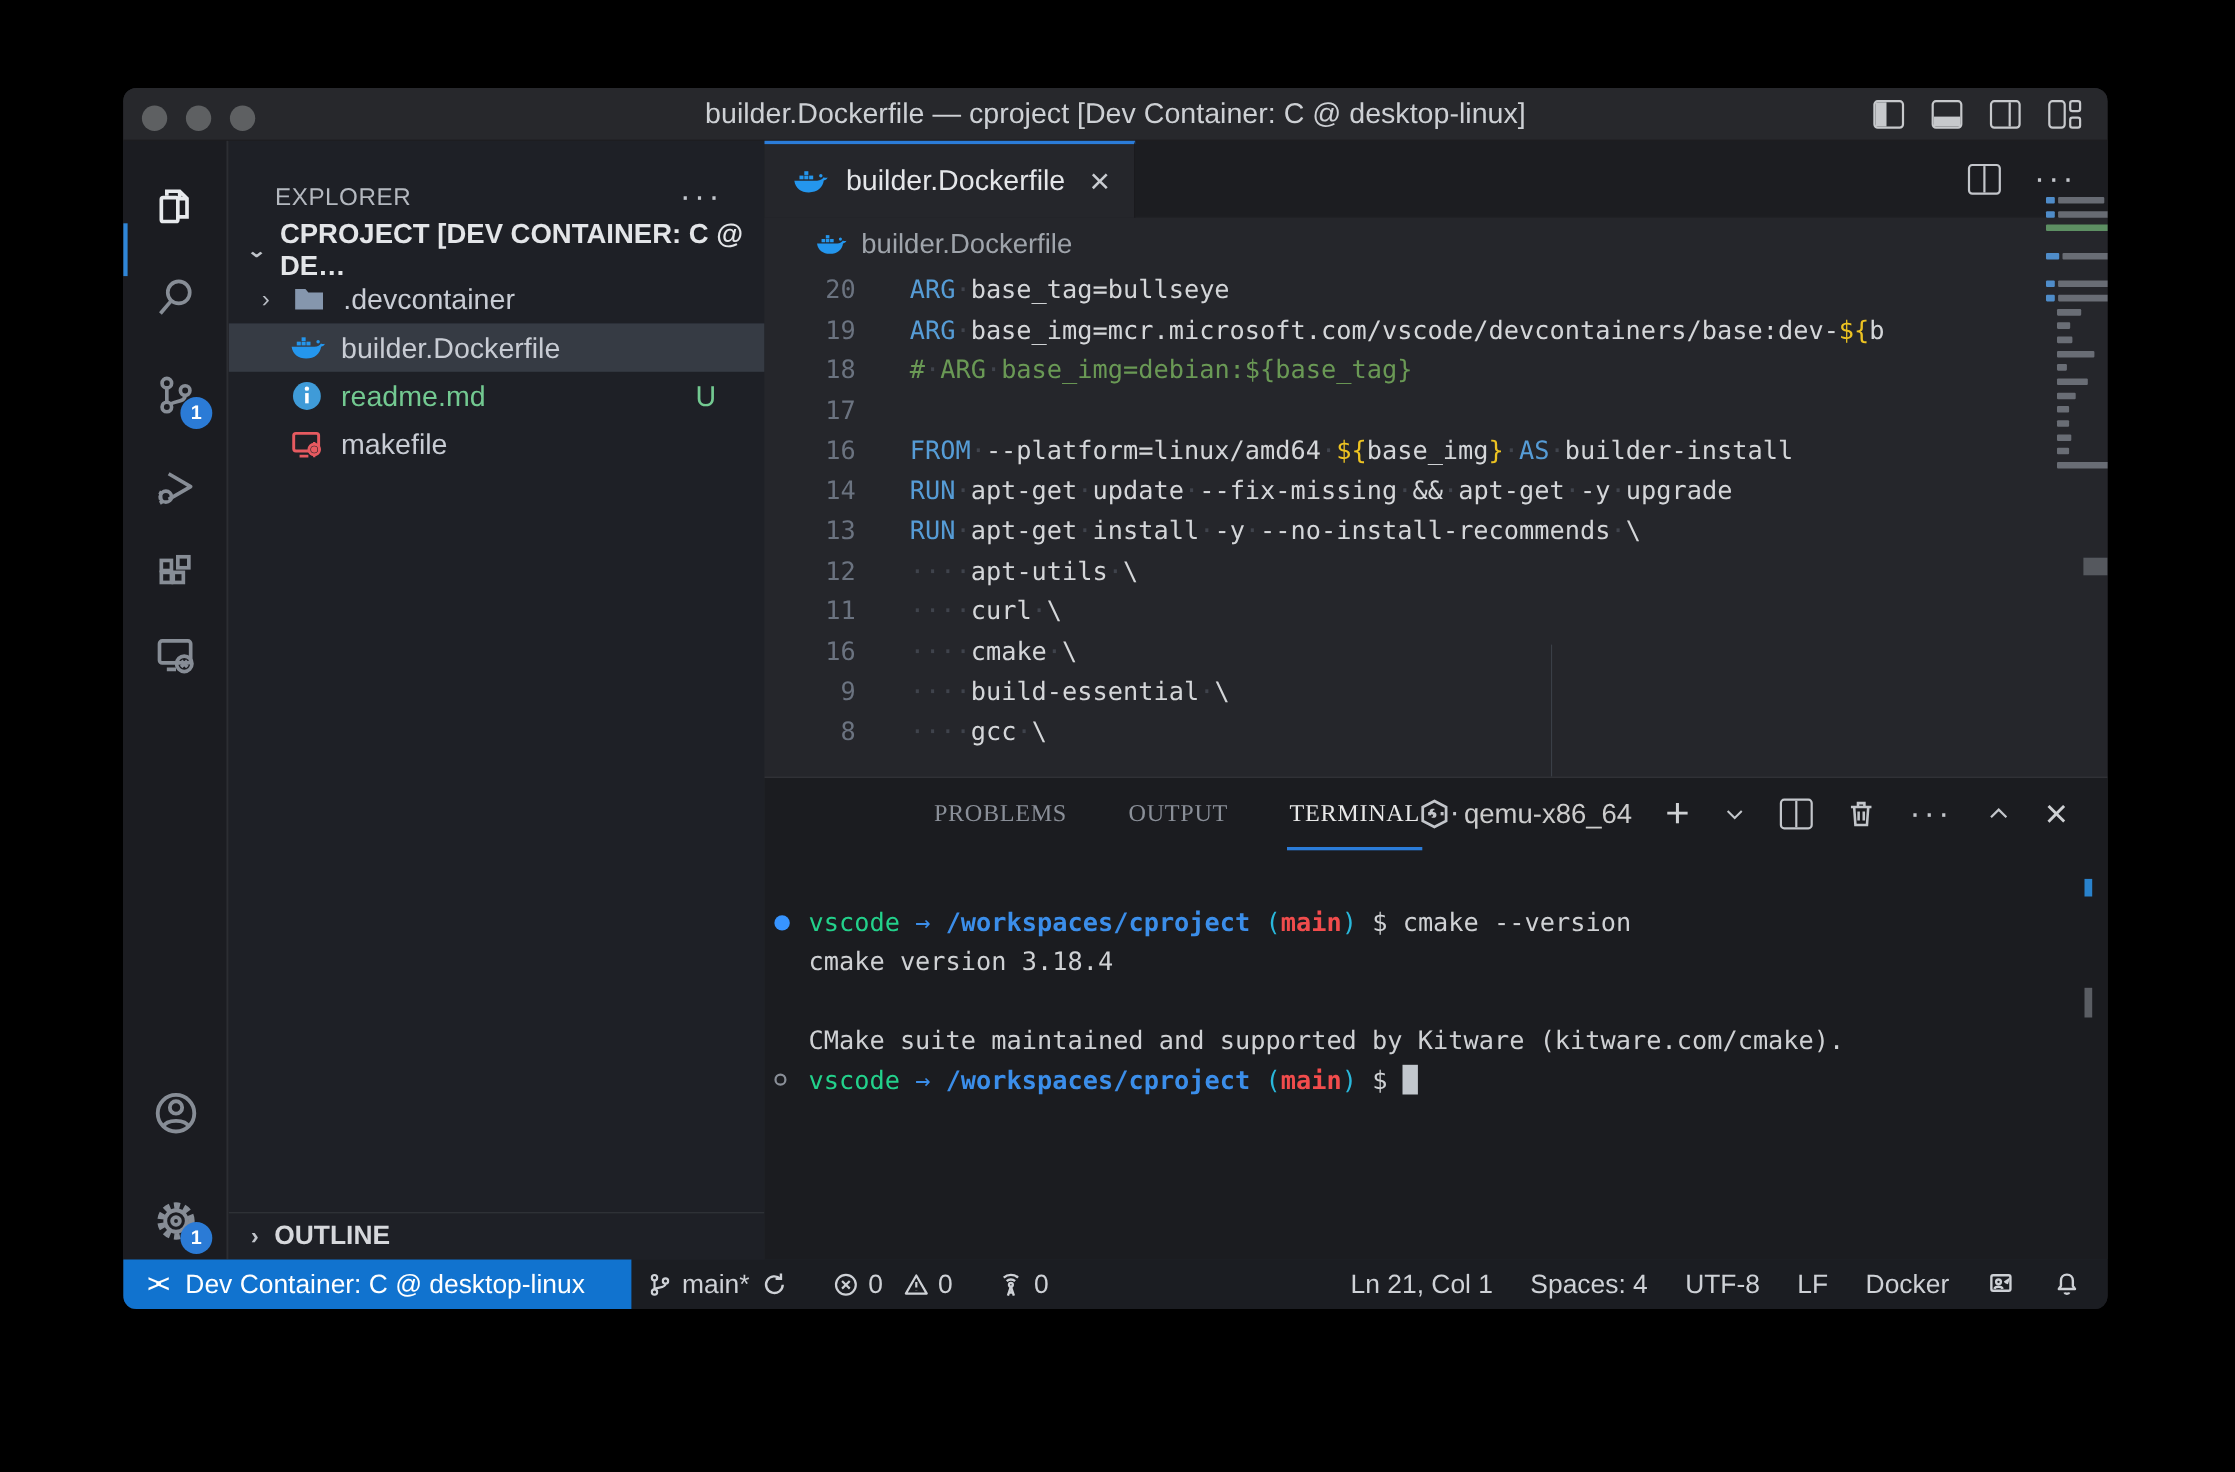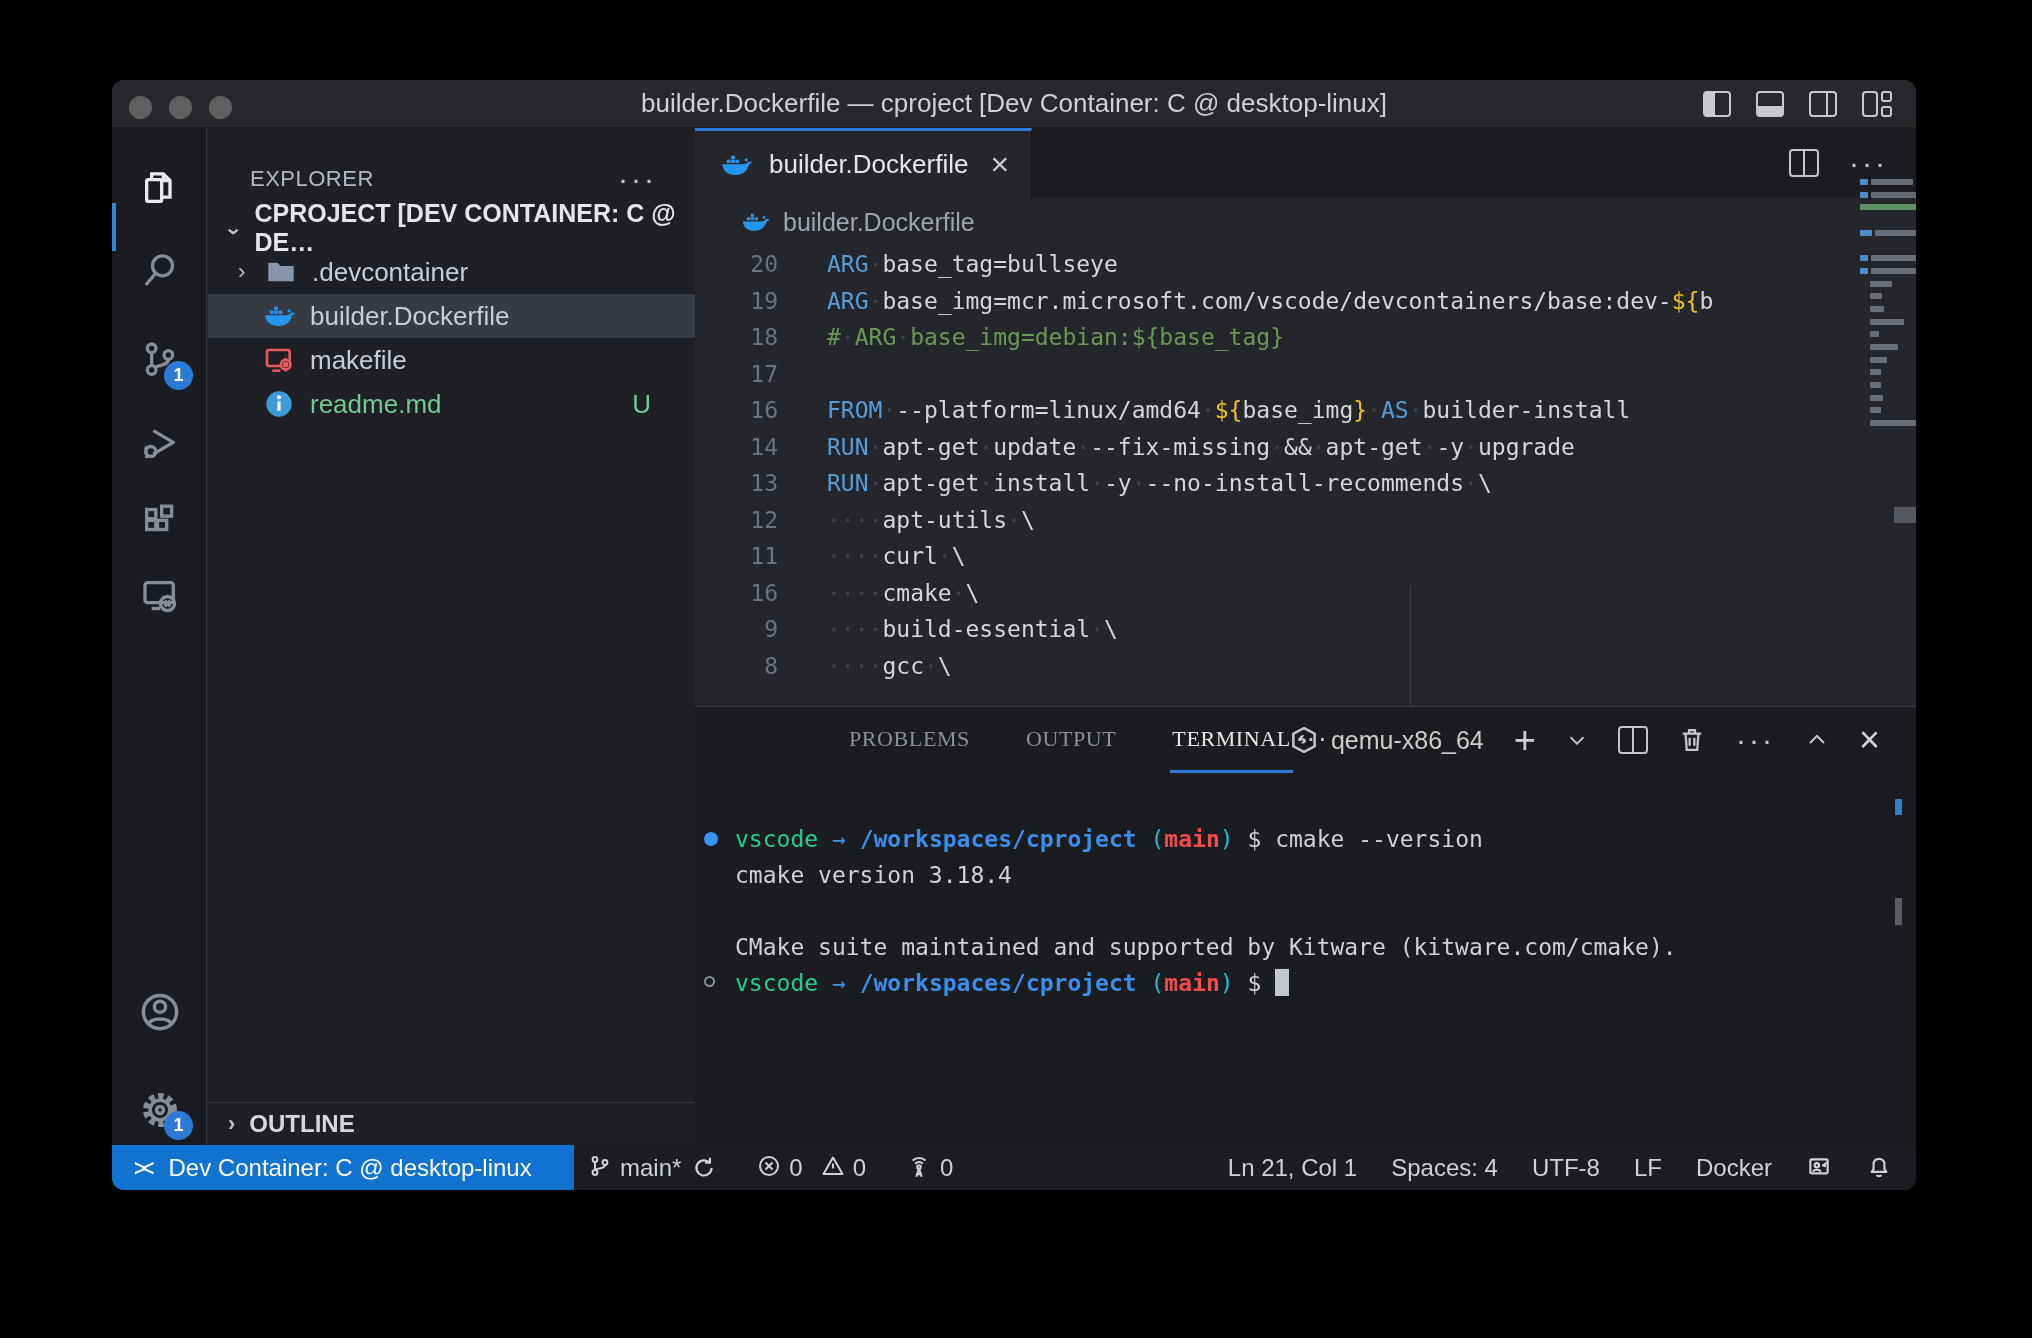--- a/index.html
+++ b/index.html
@@ -95,21 +95,21 @@
   .tg{color:#23d18b;} .tb{color:#3b8eea;} .tbb{color:#3b8eea;font-weight:bold;} .tcy{color:#29b8db;} .tr{color:#f14c4c;font-weight:bold;}
   .cursor{display:inline-block;width:14px;height:27px;background:#c2c7cd;vertical-align:middle;margin-bottom:4px;}
   .term-mark{position:absolute;width:7px;}
   .term-mark.blue{background:#2982cc;} .term-mark.gray{background:#5a5d63;}
 
   
   .statusbar{position:absolute;left:0;bottom:0;width:100%;height:45px;background:#1b1d22;color:#ced1d6;font-size:24px;display:flex;align-items:center;}
   .sb-remote{height:100%;background:#1173cf;color:#fff;display:flex;align-items:center;padding:0 26px 0 22px;gap:14px;width:462px;}
   .remote-glyph{font-family:"DejaVu Sans Mono",monospace;font-size:22px;letter-spacing:-6px;transform:scaleY(1.1);margin-right:6px;}
   .sb-left{display:flex;align-items:center;margin-left:14px;gap:10px;}
-  .sb-item{display:flex;align-items:flex-start;gap:8px;}
+  .sb-item{display:flex;align-items:center;gap:8px;}
   .sb-item svg{stroke:currentColor;fill:none;stroke-width:2;}
   .sb-gap{width:20px;}
   .sb-right{position:absolute;right:24px;display:flex;align-items:center;gap:34px;}
 </style>
 </head>
 <body>
 
 <div class="window">
 
   <div class="titlebar">
@@ -229,40 +229,40 @@
                 <rect x="8.6" y="5.4" width="2.6" height="2.4"></rect>
                 <path d="M2.2 11.5 h14.6 c2.2 0 3.6-1.3 4.2-2.2 .9.5 2 .4 2.6.2 -.4 1-1.3 1.7-2.5 1.9 -0.6 4.5-4.1 7.6-9.6 7.6 -5 0-8.6-2.5-9.3-7.5 z"></path>
                 <circle cx="19.2" cy="8.3" r="1.1"></circle>
               </g>
             </svg>
           </span>
           <span>builder.Dockerfile</span>
         </div>
         <div class="trow">
           <span class="ticon">
+            <svg width="32" height="32" viewBox="0 0 24 24">
+              <circle cx="12" cy="12" r="9.5" fill="#3f9bd8"></circle>
+              <rect x="10.8" y="10" width="2.4" height="7" fill="#fff"></rect>
+              <circle cx="12" cy="7" r="1.5" fill="#fff"></circle>
+            </svg>
+          </span>
+          <span class="green">readme.md</span>
+          <span class="tbadge">U</span>
+        </div>
+        <div class="trow">
+          <span class="ticon">
             <svg width="32" height="32" viewBox="0 0 24 24" stroke="#e65a60" fill="none" stroke-width="2">
               <rect x="3" y="4.5" width="17" height="12" rx="1.5"></rect>
               <path d="M7 20 h6"></path>
               <circle cx="17" cy="15.5" r="3.6" fill="#1e2026" stroke="#e65a60"></circle>
               <circle cx="17" cy="15.5" r="1.2" fill="#e65a60"></circle>
               <path d="M17 11.3 v-1 M17 20.7 v-1 M21.2 15.5 h-1 M13.8 15.5 h-1 M20 12.5 l-.8.8 M14.8 17.7 l-.8.8 M20 18.5 l-.8-.8 M14.8 13.3 l-.8-.8" stroke-width="1.6"></path>
             </svg>
           </span>
           <span>makefile</span>
-        </div>
-        <div class="trow">
-          <span class="ticon">
-            <svg width="32" height="32" viewBox="0 0 24 24">
-              <circle cx="12" cy="12" r="9.5" fill="#3f9bd8"></circle>
-              <rect x="10.8" y="10" width="2.4" height="7" fill="#fff"></rect>
-              <circle cx="12" cy="7" r="1.5" fill="#fff"></circle>
-            </svg>
-          </span>
-          <span class="green">readme.md</span>
-          <span class="tbadge">U</span>
         </div>
       </div>
     <div class="outline-row">
       <span class="chev">›</span>
       <span>OUTLINE</span>
     </div>
   </div>
 
   <div class="main">
     <div class="tabbar">

